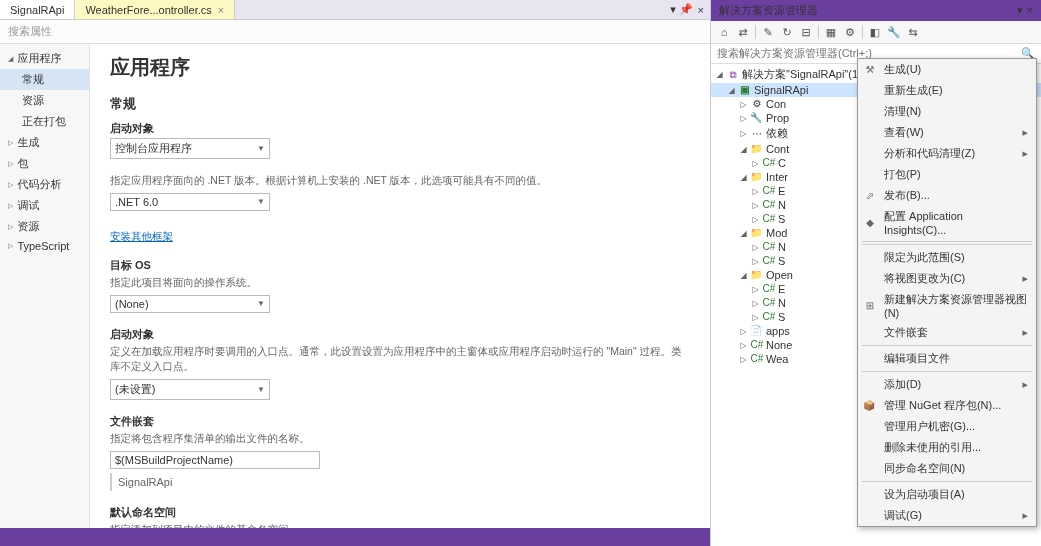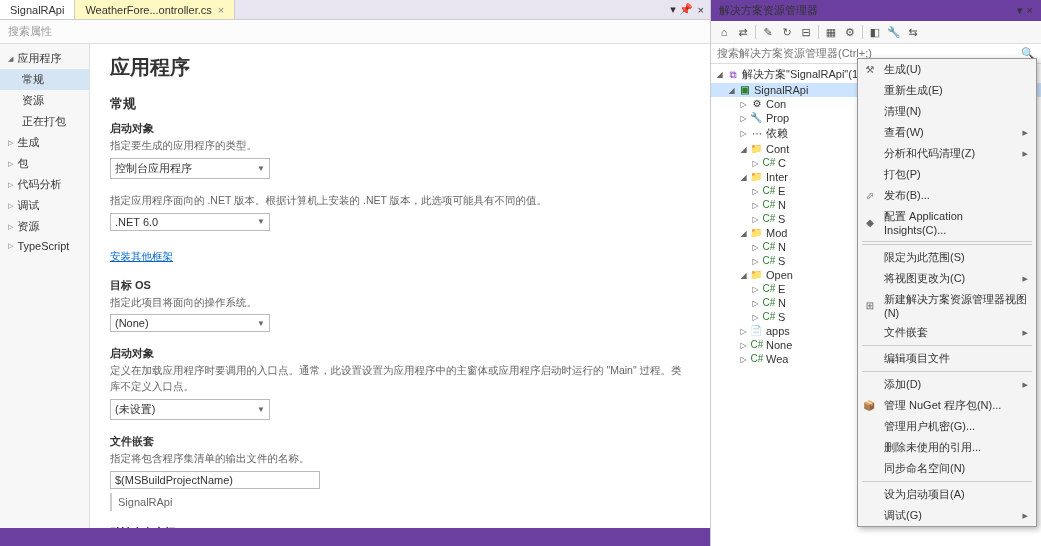--- a/index.html
+++ b/index.html
@@ -95,21 +95,20 @@
         <div class="side-item col">TypeScript</div>
       </div>
       <div class="content">
         <h1>应用程序</h1>
         <h2>常规</h2>
 
         <div class="field">
           <div class="flabel">
               <span>启动对象</span>
             </div>
-          <div class="fdesc">指定要生成的应用程序的类型。</div>
           <div class="sel-box">
               <span>控制台应用程序</span>
               <span class="arr">▼</span>
             </div>
         </div>
 
         <div class="field">
           <div class="fdesc">指定应用程序面向的 .NET 版本。根据计算机上安装的 .NET 版本，此选项可能具有不同的值。</div>
           <div class="sel-box">
               <span>.NET 6.0</span>

